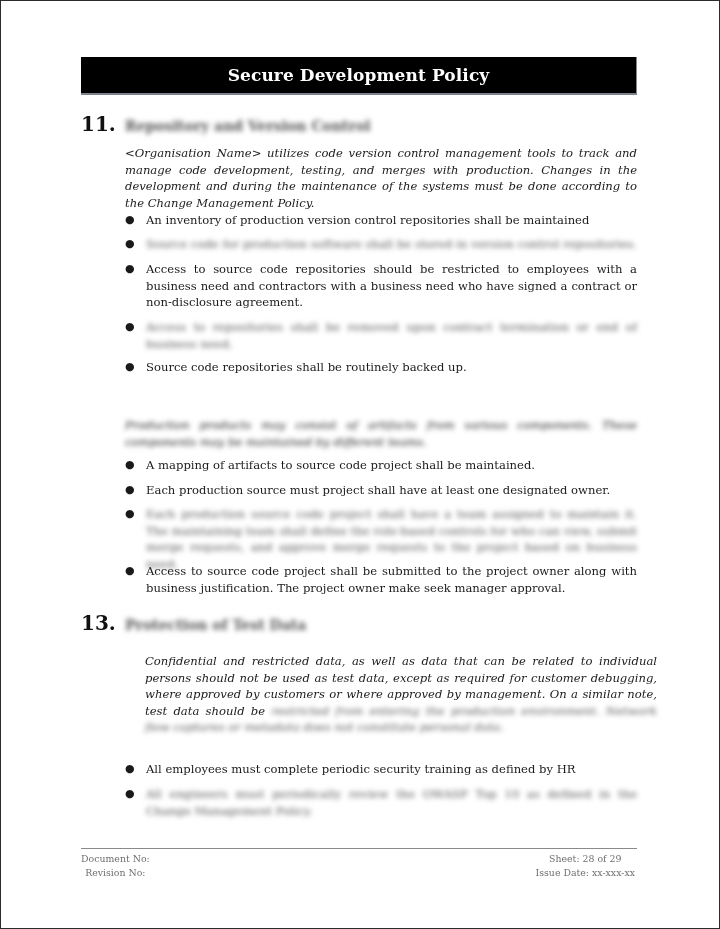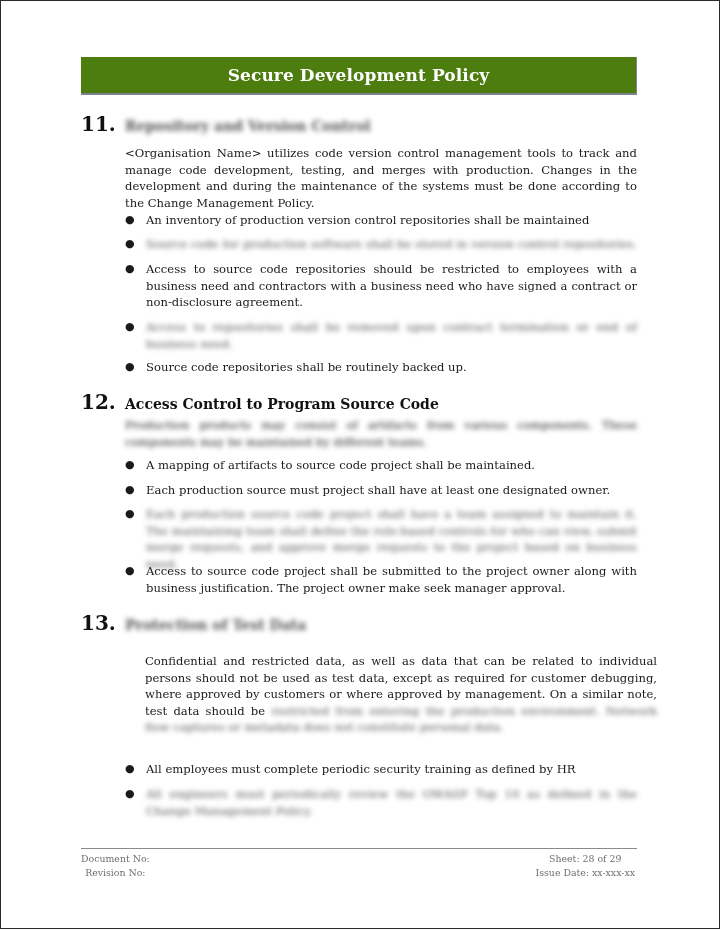--- a/index.html
+++ b/index.html
@@ -9,21 +9,21 @@
       color: #1a1a1a;
       position: relative;
     }
     .page {
       position: absolute; left: 0; top: 0; width: 720px; height: 929px;
       border: 1px solid #2b2b2b;
       background: #fff;
     }
     .title-bar {
       position: absolute; left: 80px; top: 56px; width: 556px; height: 38px;
-      background: #4d7c0f;
+      background: #000000;
       border-bottom: 2px solid #7d838c;
       border-right: 1px solid #80868f;
       display: flex; align-items: center; justify-content: center;
     }
     .title-bar span {
       color: #ffffff; font-weight: bold; font-size: 17px; letter-spacing: 0.1px;
     }
     .section-head {
       position: absolute; left: 80px; display: flex; align-items: baseline;
     }
@@ -31,20 +31,21 @@
       width: 44px; font-weight: bold; font-size: 20px; color: #111;
     }
     .section-title {
       font-weight: bold; font-size: 14px; color: #111;
     }
     .blur { filter: blur(2.4px); color: #555; }
     .para {
       position: absolute; left: 124px; width: 512px;
       font-size: 11.6px; line-height: 16.6px; text-align: justify;
       color: #1a1a1a;
+      font-style: italic;
     }
     .bullet {
       position: absolute; left: 124px; width: 512px;
       display: flex; font-size: 11.6px; line-height: 16.6px; color: #1a1a1a;
     }
     .bullet .dot { width: 21px; flex: none; font-size: 11px; }
     .bullet .txt { flex: 1; text-align: justify; }
     .footer-line {
       position: absolute; left: 80px; top: 847px; width: 556px; height: 1px; background: #8a8a8a;
     }
@@ -81,24 +82,20 @@
   </div>
   <div class="bullet" style="top:318px;">
     <span class="dot">●</span>
     <span class="txt blur">Access to repositories shall be removed upon contract termination or end of business need.</span>
   </div>
   <div class="bullet" style="top:358px;">
     <span class="dot">●</span>
     <span class="txt">Source code repositories shall be routinely backed up.</span>
   </div>
 
-  <div class="section-head" style="top:389px;">
-    <span class="section-num">12.</span>
-    <span class="section-title">Access Control to Program Source Code</span>
-  </div>
   <div class="para blur" style="top:416px;">Production products may consist of artifacts from various components. These components may be maintained by different teams.</div>
 
   <div class="bullet" style="top:456px;">
     <span class="dot">●</span>
     <span class="txt">A mapping of artifacts to source code project shall be maintained.</span>
   </div>
   <div class="bullet" style="top:481px;">
     <span class="dot">●</span>
     <span class="txt">Each production source must project shall have at least one designated owner.</span>
   </div>

